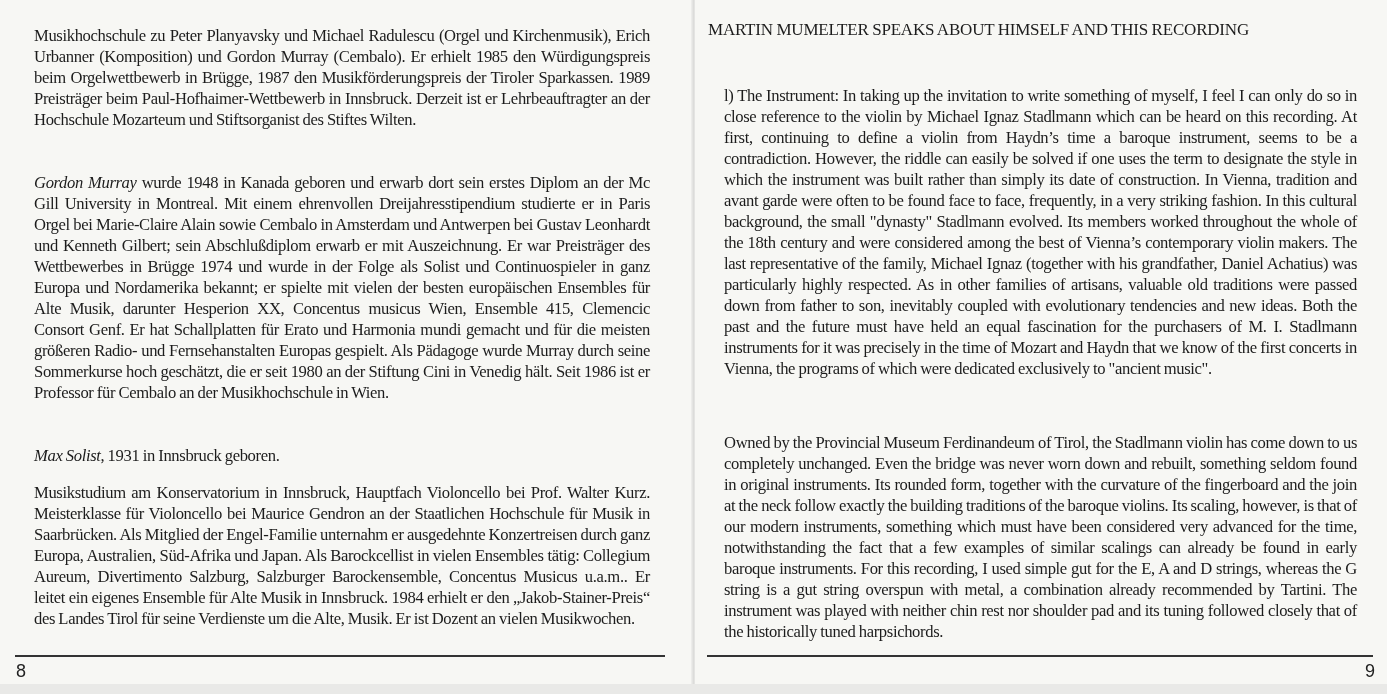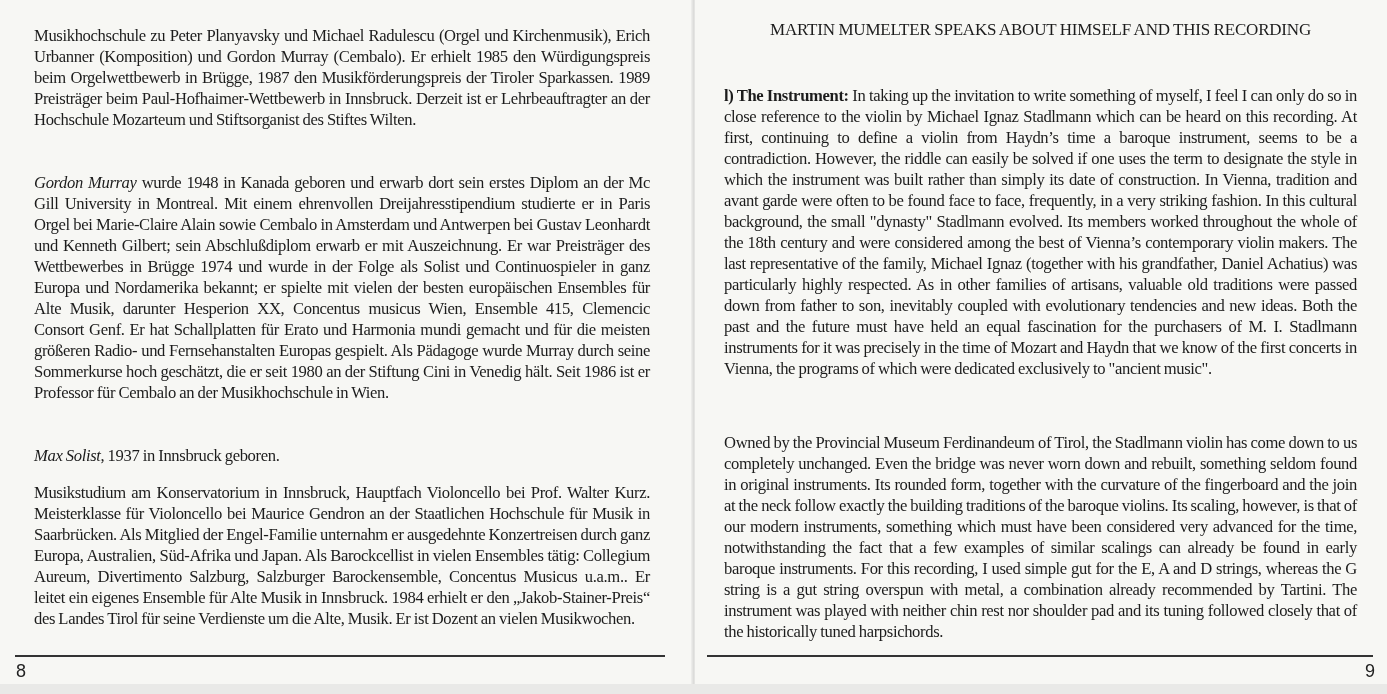--- a/index.html
+++ b/index.html
@@ -10,39 +10,39 @@
   .page.right { left:695px; width:692px; }
   .gutter { position:absolute; left:691px; top:0; width:5px; height:684px;
             background:linear-gradient(to right,#f0f0ee,#dcdcda,#f0f0ee); }
   .text { position:absolute; font-size:16.6px; line-height:21px; text-align:justify;
           letter-spacing:-0.35px; word-spacing:-0.5px; }
   .left .text { left:18px; top:9px; width:648px; }
   .right .text { left:13px; top:9px; width:665px; }
   p { margin:16px; }
   .gap { height:10px; }
   em { }
-  .title { font-size:17px; margin-top:10px; margin-bottom:45px; letter-spacing:-0.2px; text-align:center; }
-  .lead { font-weight:bold; }
+  .title { font-size:17px; margin-top:10px; margin-bottom:45px; letter-spacing:-0.2px; text-align:left; }
+  .lead { font-weight:normal; }
   .rule { position:absolute; height:1.5px; background:#333; top:655px; }
   .left .rule { left:15px; width:650px; }
   .right .rule { left:12px; width:666px; }
   .pageno { position:absolute; top:661px; font-family:"Liberation Sans", "DejaVu Sans", sans-serif; font-size:18px; color:#222; }
   .left .pageno { left:16px; }
   .right .pageno { right:12px; }
 </style>
 </head>
 <body>
 
 <div class="page left">
   <div class="text">
     <p><span>Musikhochschule zu Peter Planyavsky und Michael Radulescu (Orgel und Kirchenmusik), Erich Urbanner (Komposition) und Gordon Murray (Cembalo). Er erhielt 1985 den Würdigungspreis beim Orgelwettbewerb in Brügge, 1987 den Musikförderungspreis der Tiroler Sparkassen. 1989 Preisträger beim Paul-Hofhaimer-Wettbewerb in Innsbruck. Derzeit ist er Lehrbeauftragter an der Hochschule Mozarteum und Stiftsorganist des Stiftes Wilten.</span></p>
     <div class="gap"></div>
     <p><em>Gordon Murray</em><span> wurde 1948 in Kanada geboren und erwarb dort sein erstes Diplom an der Mc Gill University in Montreal. Mit einem ehrenvollen Dreijahresstipendium studierte er in Paris Orgel bei Marie-Claire Alain sowie Cembalo in Amsterdam und Antwerpen bei Gustav Leonhardt und Kenneth Gilbert; sein Abschlußdiplom erwarb er mit Auszeichnung. Er war Preisträger des Wettbewerbes in Brügge 1974 und wurde in der Folge als Solist und Continuospieler in ganz Europa und Nordamerika bekannt; er spielte mit vielen der besten europäischen Ensembles für Alte Musik, darunter Hesperion XX, Concentus musicus Wien, Ensemble 415, Clemencic Consort Genf. Er hat Schallplatten für Erato und Harmonia mundi gemacht und für die meisten größeren Radio- und Fernsehanstalten Europas gespielt. Als Pädagoge wurde Murray durch seine Sommerkurse hoch geschätzt, die er seit 1980 an der Stiftung Cini in Venedig hält. Seit 1986 ist er Professor für Cembalo an der Musikhochschule in Wien.</span></p>
     <div class="gap"></div>
-    <p><em>Max Solist</em><span>, 1937 in Innsbruck geboren.</span></p>
+    <p><em>Max Solist</em><span>, 1931 in Innsbruck geboren.</span></p>
     <p><span>Musikstudium am Konservatorium in Innsbruck, Hauptfach Violoncello bei Prof. Walter Kurz. Meisterklasse für Violoncello bei Maurice Gendron an der Staatlichen Hochschule für Musik in Saarbrücken. Als Mitglied der Engel-Familie unternahm er ausgedehnte Konzertreisen durch ganz Europa, Australien, Süd-Afrika und Japan. Als Barockcellist in vielen Ensembles tätig: Collegium Aureum, Divertimento Salzburg, Salzburger Barockensemble, Concentus Musicus u.a.m.. Er leitet ein eigenes Ensemble für Alte Musik in Innsbruck. 1984 erhielt er den „Jakob-Stainer-Preis“ des Landes Tirol für seine Verdienste um die Alte, Musik. Er ist Dozent an vielen Musikwochen.</span></p>
   </div>
   <div class="rule"></div>
   <div class="pageno">8</div>
 </div>
 
 <div class="gutter"></div>
 
 <div class="page right">
   <div class="text">

